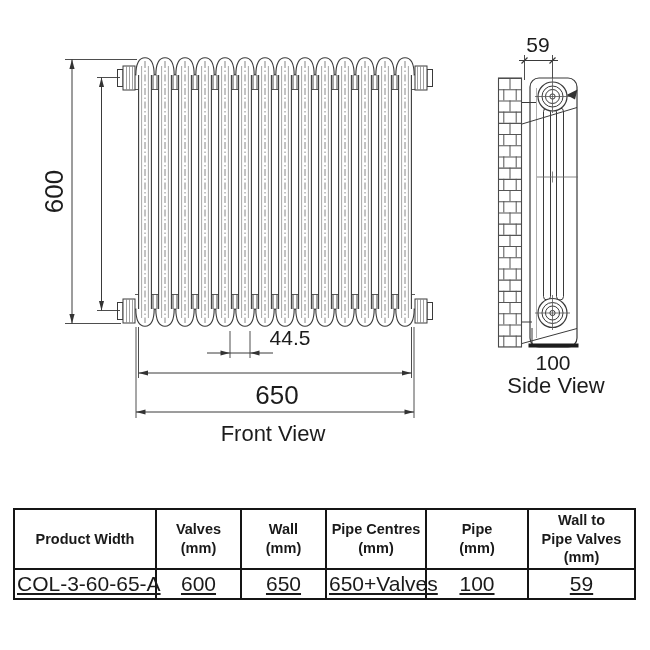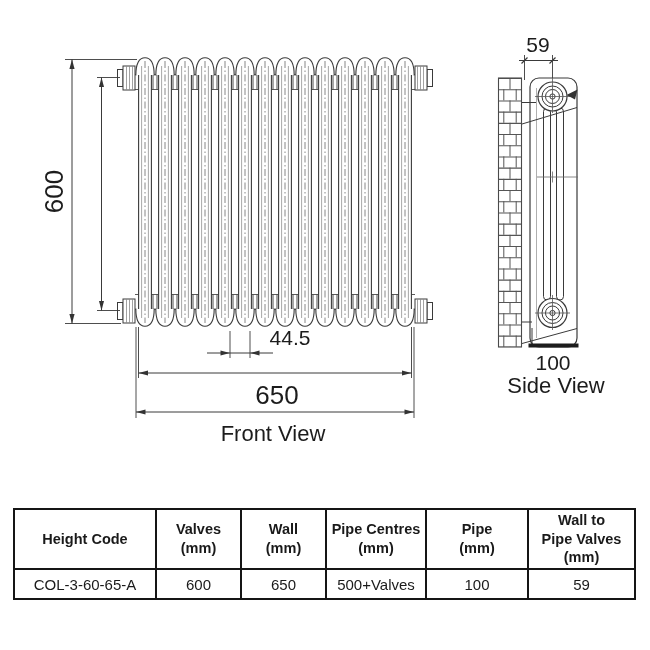--- a/index.html
+++ b/index.html
@@ -11,21 +11,21 @@
   svg text{font-family:"Liberation Sans", sans-serif;fill:#1c1c1c;}
   .dim-num{font-size:21px;}
   .dim-num-big{font-size:26px;}
   .view-label{font-size:22px;}
   .spec-table-wrap{position:absolute;left:13px;top:508px;}
   table.spec{border-collapse:collapse;table-layout:fixed;width:621px;background:#fff;}
   table.spec th, table.spec td{
     border:2px solid #151515;text-align:center;vertical-align:middle;padding:0 2px;
   }
   table.spec th{font-size:14.5px;font-weight:bold;white-space:pre-line;height:58px;line-height:1.3;}
-  table.spec td{font-size:15px;font-weight:normal;height:28px;white-space:nowrap;}
+  table.spec td{font-size:21px;font-weight:normal;height:28px;white-space:nowrap;text-decoration:underline;}
 </style>
 </head>
 <body>
 
 <svg class="drawing" width="650" height="470" viewBox="0 0 650 470">
   <defs>
 
     <g id="csec">
       <rect x="3.6" y="75" width="12.8" height="234" fill="#ffffff" stroke="none"></rect>
       <path d="M0.8,75.5 C0.8,63.5 4,57.8 10,57.8 C16,57.8 19.2,63.5 19.2,75.5" fill="#ffffff" stroke="#3a3a3a" stroke-width="1.1"></path>
@@ -190,38 +190,38 @@
     <colgroup>
       <col style="width:142px">
         <col style="width:85px">
         <col style="width:85px">
       <col style="width:100px">
         <col style="width:102px">
         <col style="width:107px">
     </colgroup>
     <thead>
       <tr>
-        <th>Height Code</th>
+        <th>Product Width</th>
         <th>Valves
 (mm)</th>
         <th>Wall
 (mm)</th>
         <th>Pipe Centres
 (mm)</th>
         <th>Pipe
 (mm)</th>
         <th>Wall to
 Pipe Valves
 (mm)</th>
       </tr>
     </thead>
     <tbody>
       <tr>
         <td>COL-3-60-65-A</td>
         <td>600</td>
         <td>650</td>
-        <td>500+Valves</td>
+        <td>650+Valves</td>
         <td>100</td>
         <td>59</td>
       </tr>
     </tbody>
   </table>
 </div>
 
 </body></html>

